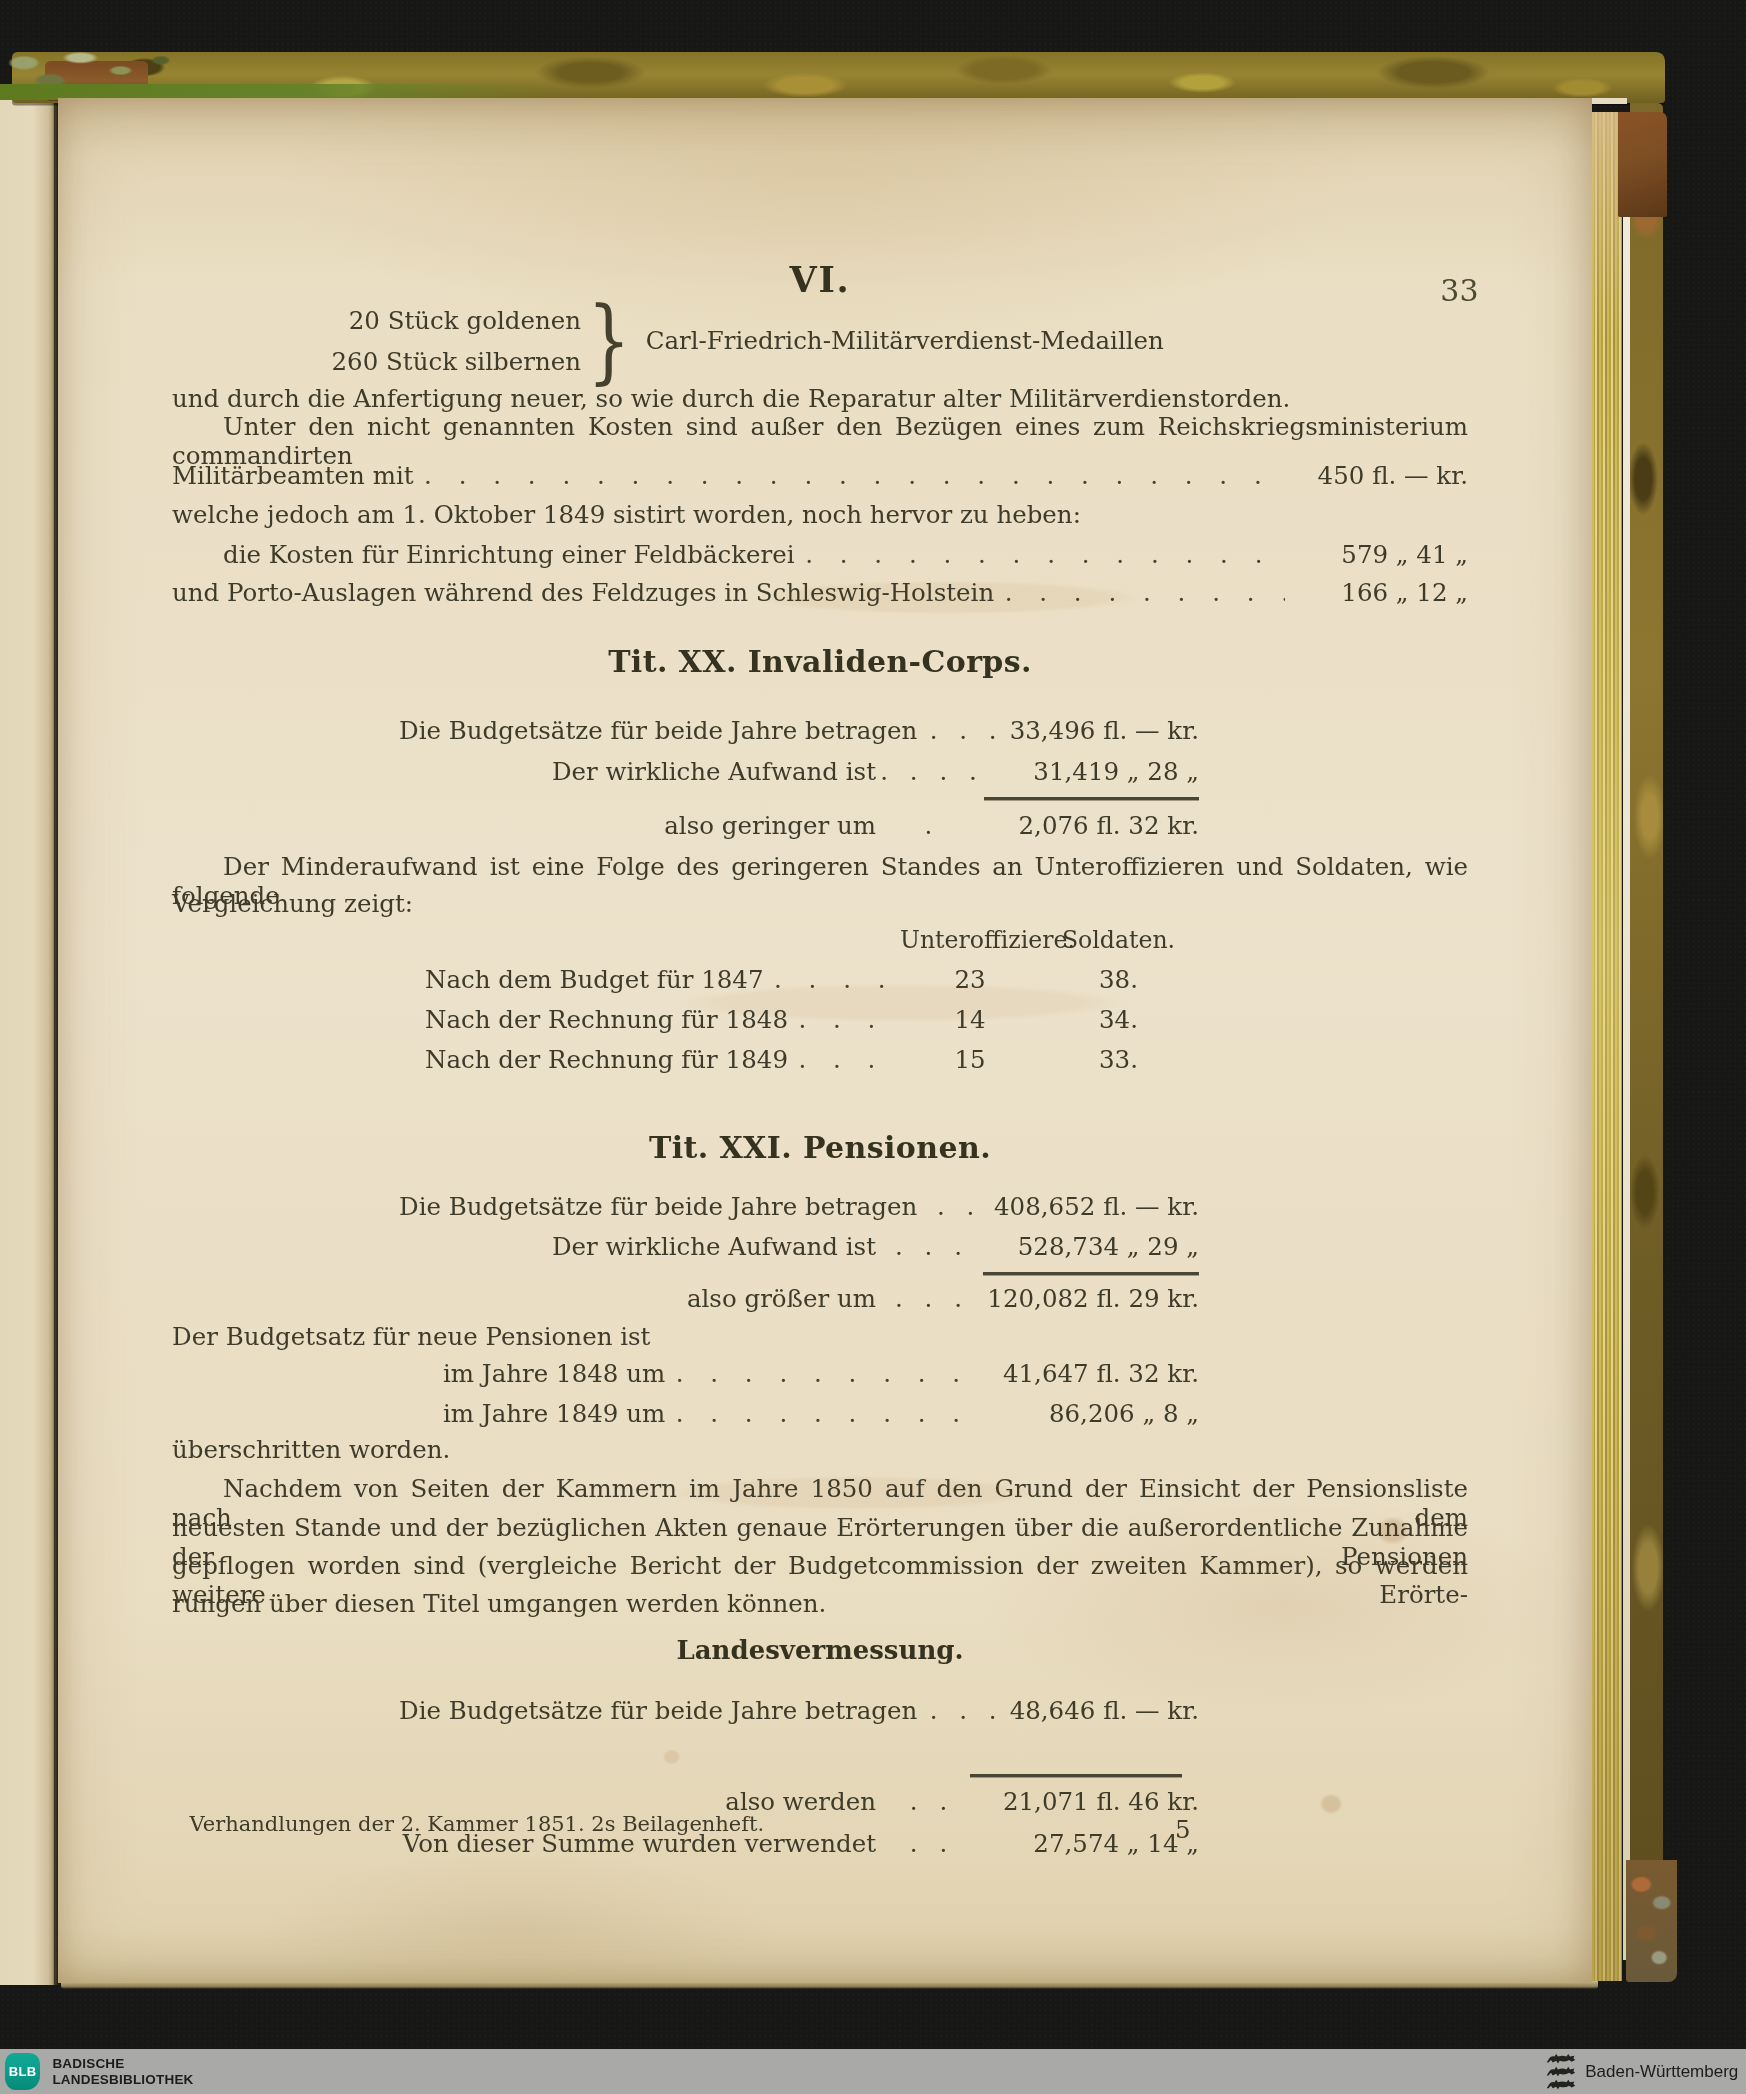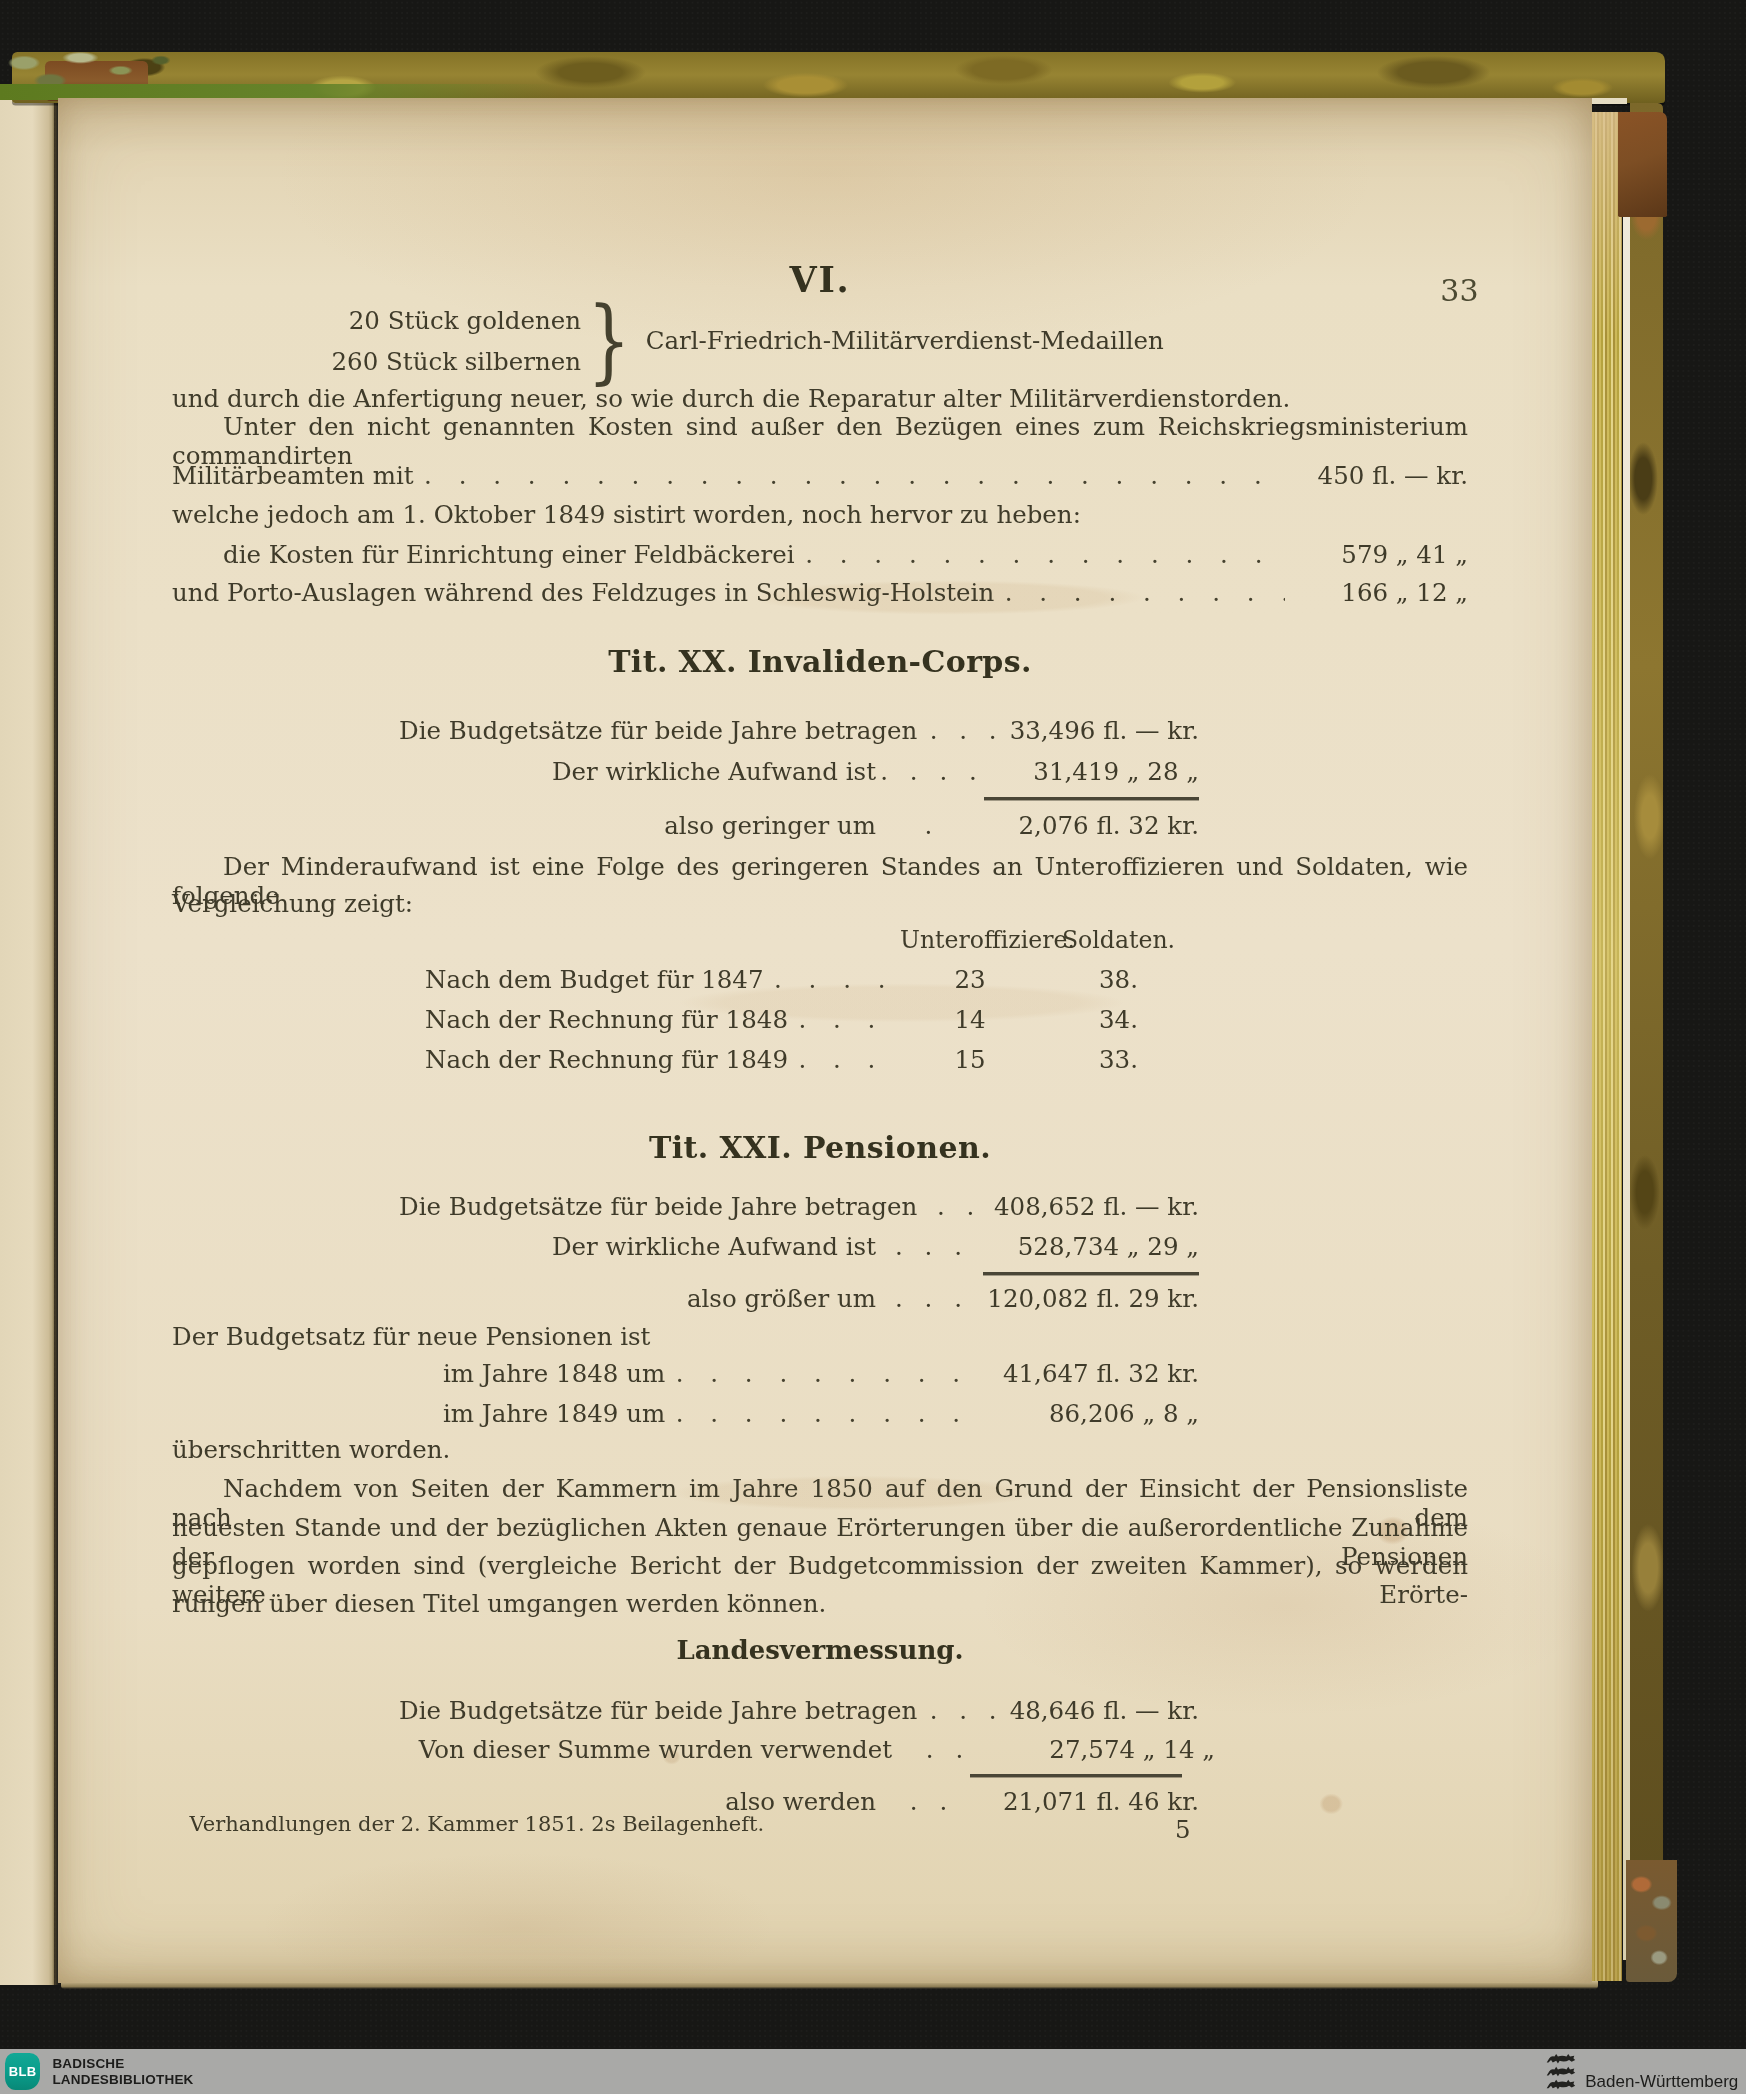--- a/index.html
+++ b/index.html
@@ -127,21 +127,21 @@
   
   .bar{position:absolute;left:0;top:2049px;width:1747px;height:45px;background:#a9a9a7;
     display:flex;align-items:center;justify-content:space-between;
     font-family:"Liberation Sans", sans-serif;color:#1d1d1b;}
   .bar-left{display:flex;align-items:center;gap:12.2px;padding-left:5.2px;}
   .blb-badge{width:35px;height:37px;background:linear-gradient(180deg,#12a896 0%,#0a9c8a 55%,#088877 100%);
     border-radius:8.7px 10.5px 14px 10.5px / 10.5px 10.5px 14px 12.2px;
     display:flex;align-items:center;justify-content:center;}
   .blb-abbr{color:#fff;font-weight:bold;font-size:13px;letter-spacing:0.4px;}
   .lib-name{font-weight:bold;font-size:13.5px;line-height:15.3px;letter-spacing:0.2px;}
-  .bar-right{display:flex;align-items:flex-end;gap:9px;padding-right:8.7px;}
+  .bar-right{display:flex;align-items:center;gap:9px;padding-right:8.7px;}
   .bw-text{font-size:17px;}
 </style>
 </head>
 <body>
 
 <div>
   <div class="facing-page"></div>
   <div class="gutter"></div>
   <div class="top-edge"></div>
   <div class="leather-patch"></div>
@@ -279,21 +279,21 @@
       <div class="jline" style="top:1453px;">gepflogen worden sind (vergleiche Bericht der Budgetcommission der zweiten Kammer), so werden weitere Erörte-</div>
       <div class="line center lv-h" style="top:1537px;">Landesvermessung.</div>
 
       <div class="line" style="top:1491px;">rungen über diesen Titel umgangen werden können.</div>
 
       <div class="brow" style="top:1598px;">
         <span class="lbl">Die Budgetsätze für beide Jahre betragen</span>
         <span class="dots">. . .</span>
         <span class="amt">48,646 fl. — kr.</span>
       </div>
-      <div class="brow" style="top:1637px;margin-left:16px;">
+      <div class="brow" style="top:1731px;">
         <span class="lbl">Von dieser Summe wurden verwendet</span>
         <span class="dots">. .</span>
         <span class="amt">27,574 „ 14 „</span>
       </div>
       <div class="sumrule" style="top:1676px;left:798px;width:212px;"></div>
       <div class="brow" style="top:1689px;">
         <span class="lbl">also werden</span>
         <span class="dots">. .</span>
         <span class="amt">21,071 fl. 46 kr.</span>
       </div>

